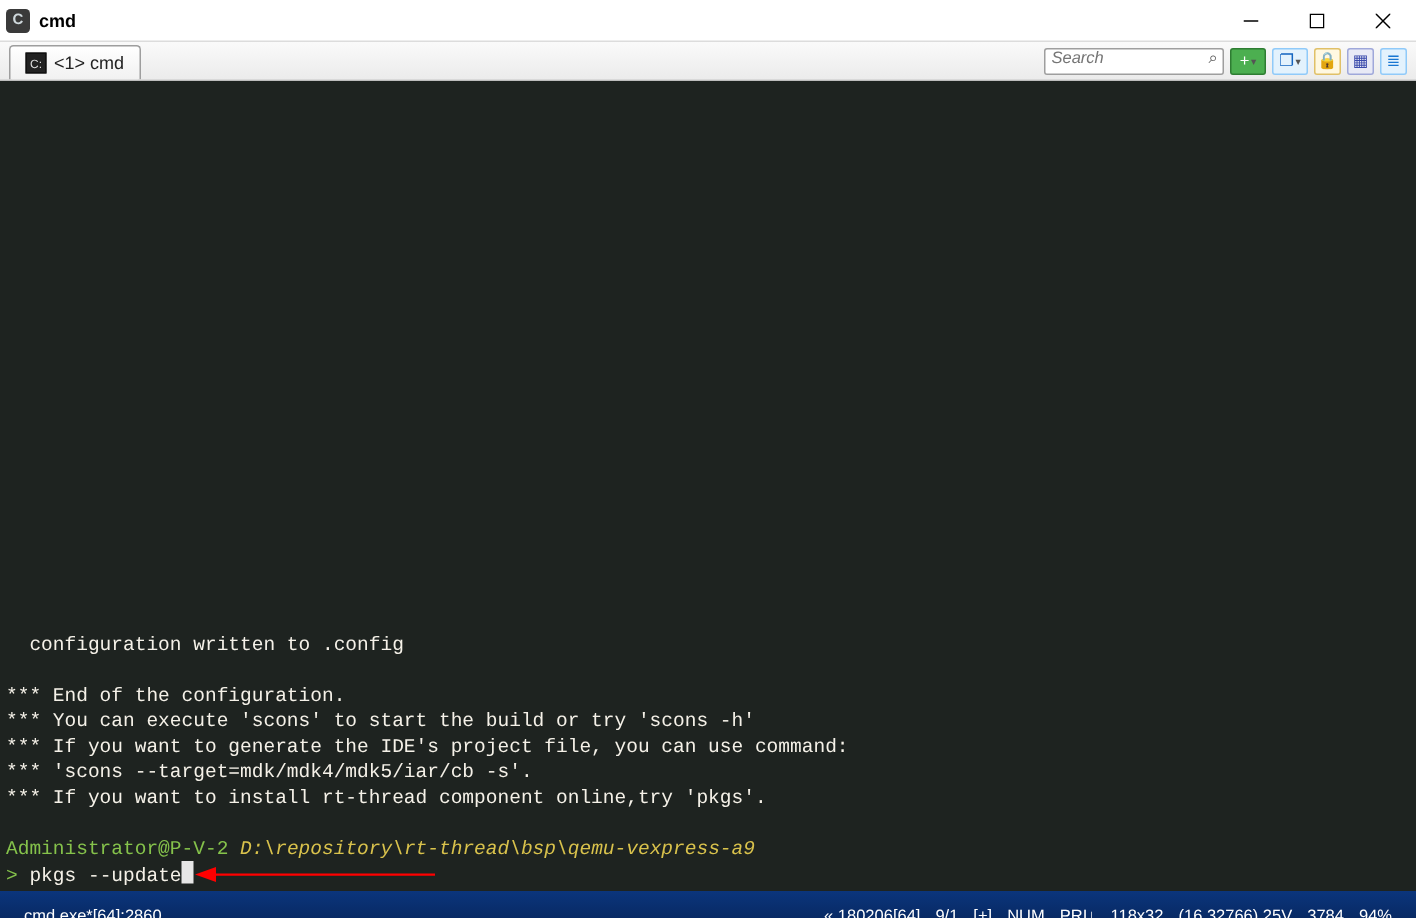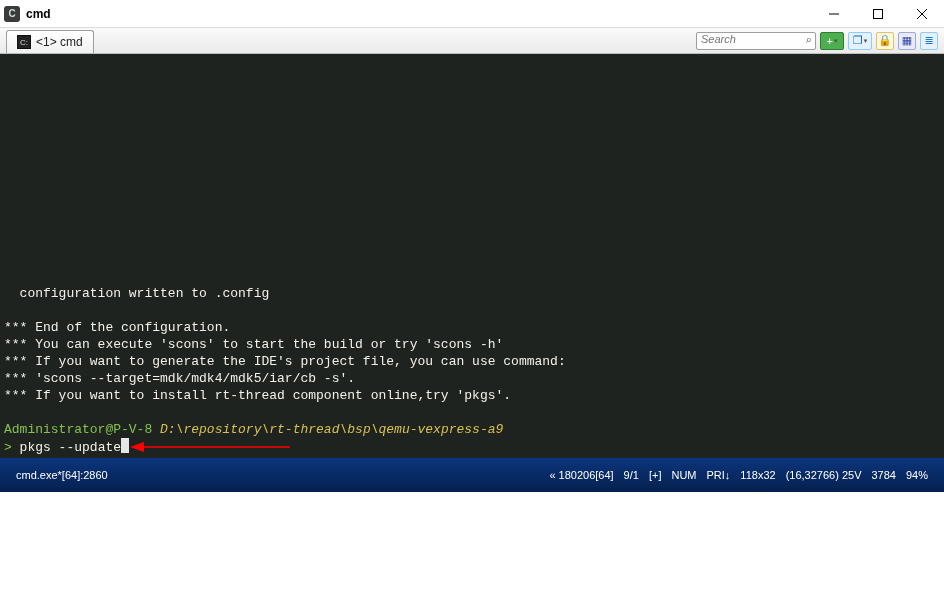--- a/index.html
+++ b/index.html
@@ -85,21 +85,21 @@
   .tbtn .caret { font-size:7px; color:#555; margin-left:1px; }
   .tbtn.add  { background:#4caf50; color:#fff; border-color:#2e7d32; }
   .tbtn.win  { background:#e3f2fd; color:#1565c0; border-color:#90caf9;}
   .tbtn.lock { background:#fff8e1; color:#b8860b; border-color:#e0c068;}
   .tbtn.grid { background:#e8eaf6; color:#3949ab; border-color:#9fa8da;}
   .tbtn.list { background:#e3f2fd; color:#1976d2; border-color:#90caf9;}
 
   
   .terminal {
     position:relative;
-    height:404px;
+    height:540px;
     background:#1e2320;
     color:#f5f1e8;
     font-family:"Consolas","Courier New",monospace;
     font-size:13px;
     line-height:17px;
     padding:0;
     overflow:hidden;
   }
   .term-lines {
     position:absolute; left:0; right:0; bottom:0;
@@ -183,21 +183,21 @@
 
 <div class="terminal">
   <div class="term-lines" id="termlines">  configuration written to .config
 
 *** End of the configuration.
 *** You can execute 'scons' to start the build or try 'scons -h'
 *** If you want to generate the IDE's project file, you can use command:
 *** 'scons --target=mdk/mdk4/mdk5/iar/cb -s'.
 *** If you want to install rt-thread component online,try 'pkgs'.
 
-<span class="grn">Administrator@P-V-8</span> <span class="yel">D:\repository\rt-thread\bsp\qemu-vexpress-a9</span>
+<span class="grn">Administrator@P-V-2</span> <span class="yel">D:\repository\rt-thread\bsp\qemu-vexpress-a9</span>
 <span class="grn">&gt;</span> pkgs --update<span class="cursor"></span></div>
   <svg class="arrow-annot" viewBox="0 0 160 14">
     <line x1="160" y1="7" x2="12" y2="7" stroke="#ff0000" stroke-width="1.5"></line>
     <polygon points="0,7 14,2 14,12" fill="#ff0000"></polygon>
   </svg>
 </div>
 
 <div class="statusbar">
   <span class="left">cmd.exe*[64]:2860</span>
   <span class="spacer"></span>

